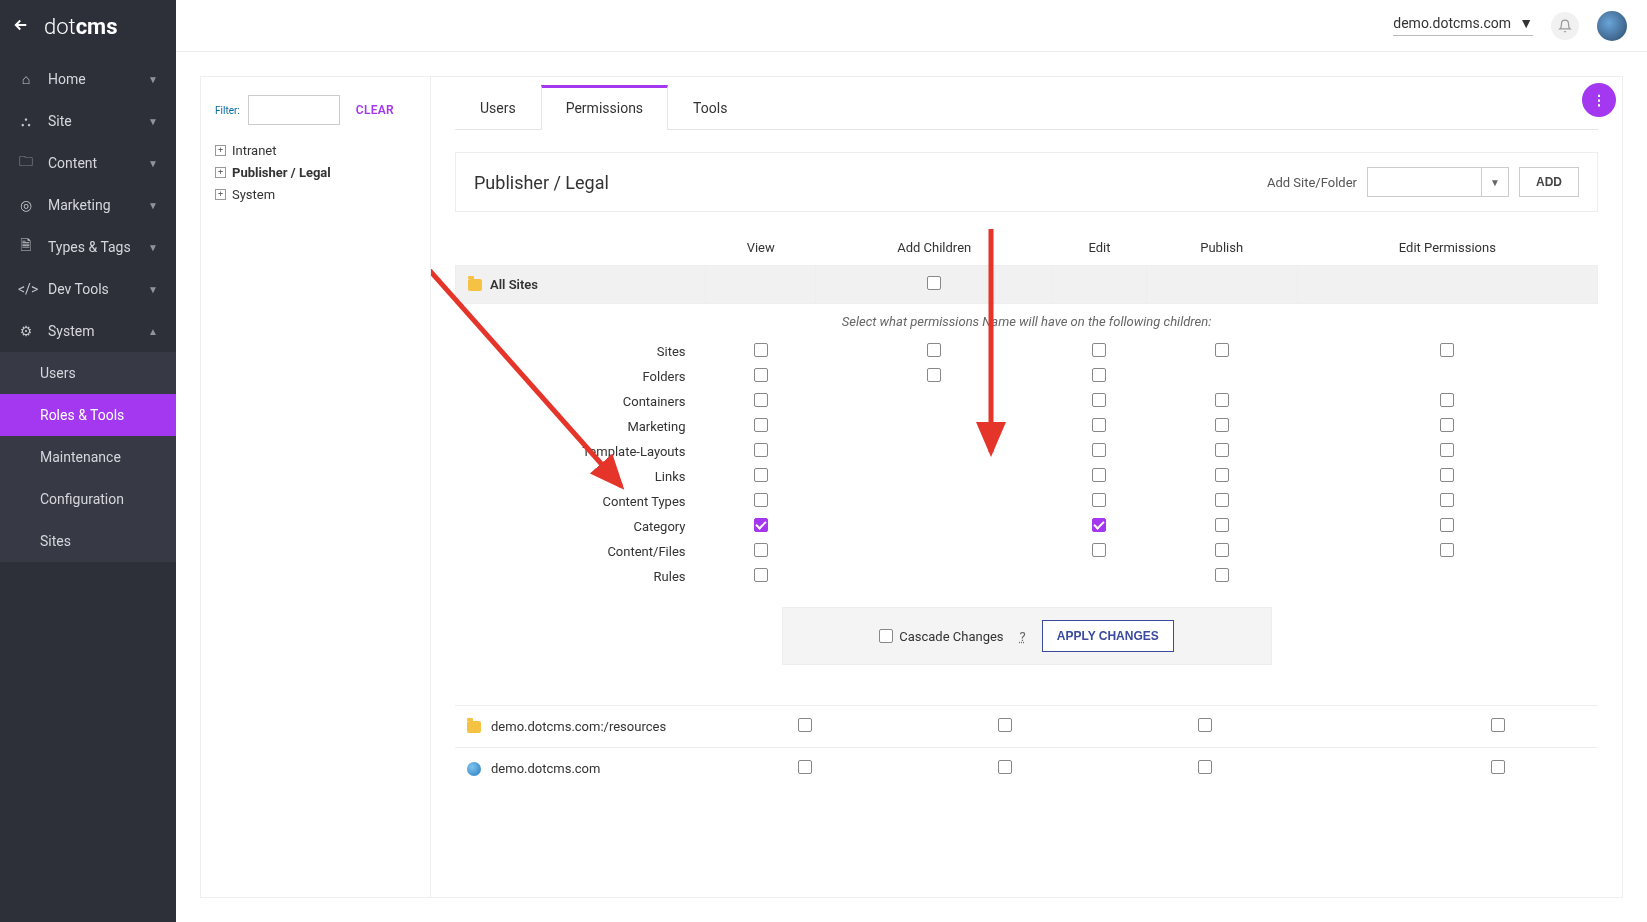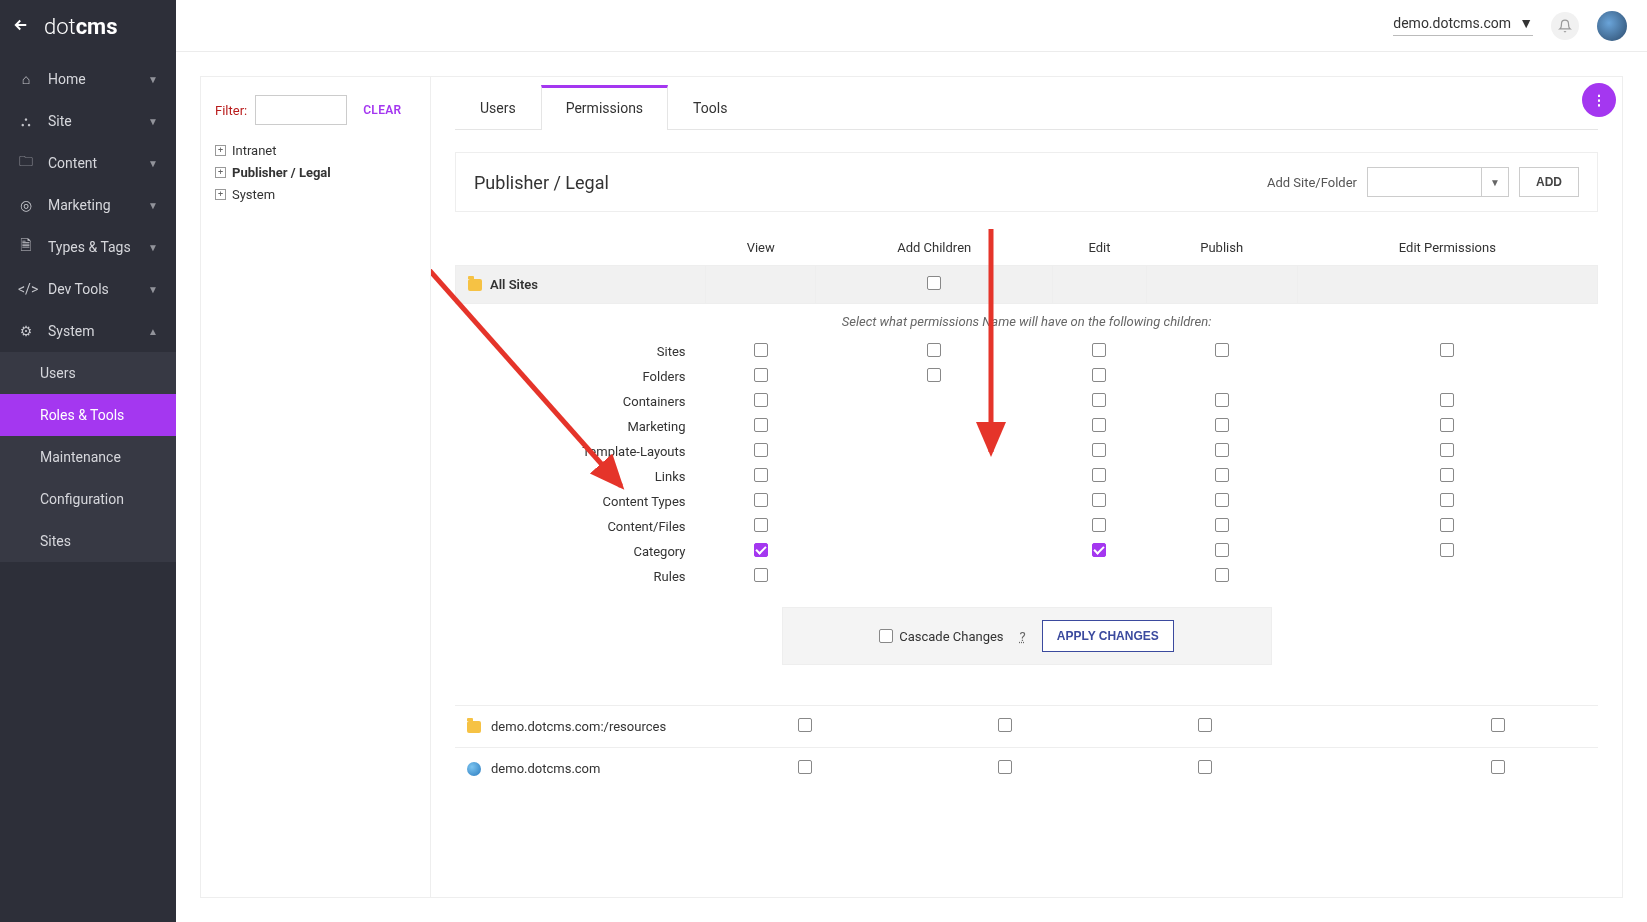--- a/index.html
+++ b/index.html
@@ -21,21 +21,21 @@
 .nav-sub-item.active { background: #a437f0; color: #fff; }
 .main { flex: 1; display: flex; flex-direction: column; }
 .topbar { height: 52px; border-bottom: 1px solid #ececec; display: flex; align-items: center; justify-content: flex-end; padding: 0 20px; gap: 18px; }
 .site-dd { display: flex; align-items: center; gap: 8px; font-size: 14px; color: #333; border-bottom: 1px solid #bbb; padding-bottom: 4px; cursor: pointer; }
 .bell { width: 28px; height: 28px; border-radius: 50%; background: #f1f1f1; display: flex; align-items: center; justify-content: center; color: #999; cursor: pointer; }
 .avatar { width: 30px; height: 30px; border-radius: 50%; background: radial-gradient(circle at 40% 40%, #6aa4d9, #2b4a6b); cursor: pointer; }
 .content-wrap { flex: 1; padding: 24px; display: flex; gap: 0; }
 .panel { background: #fff; border: 1px solid #eee; display: flex; width: 100%; height: 100%; }
 .left-pane { width: 230px; border-right: 1px solid #eee; padding: 18px 14px; }
 .filter-row { display: flex; align-items: center; gap: 8px; margin-bottom: 14px; }
-.filter-label { font-size: 13px; color: #b91c1c; }
+.filter-label { font-size: 10px; color: #0369a1; }
 .filter-input { width: 92px; height: 30px; border: 1px solid #ccc; padding: 0 6px; font-size: 13px; }
 .clear-link { color: #a437f0; font-size: 12px; font-weight: 600; letter-spacing: .3px; cursor: pointer; margin-left: 8px; }
 .tree { font-size: 13px; color: #333; }
 .tree-item { display: flex; align-items: center; gap: 6px; height: 22px; cursor: pointer; }
 .tree-toggle { width: 11px; height: 11px; border: 1px solid #999; display: flex; align-items: center; justify-content: center; font-size: 9px; line-height: 1; color: #666; }
 .tree-item.selected .tree-label { font-weight: 700; }
 .right-pane { flex: 1; padding: 8px 24px 24px 24px; position: relative; overflow: auto; }
 .tabs { display: flex; border-bottom: 1px solid #e5e5e5; margin-bottom: 22px; }
 .tab { padding: 14px 24px; font-size: 14px; color: #333; cursor: pointer; border: 1px solid transparent; border-bottom: none; margin-bottom: -1px; }
 .tab.active { border-color: #e5e5e5; border-top: 3px solid #a437f0; background: #fff; padding-top: 12px; }
@@ -282,32 +282,32 @@
                 </tr>
                 <tr>
                   <td class="rowlabel">Content Types</td>
                   <td><span class="cb"></span></td>
                   <td></td>
                   <td><span class="cb"></span></td>
                   <td><span class="cb"></span></td>
                   <td><span class="cb"></span></td>
                 </tr>
                 <tr>
-                  <td class="rowlabel">Content/Files</td>
-                  <td><span class="cb"></span></td>
-                  <td></td>
-                  <td><span class="cb"></span></td>
-                  <td><span class="cb"></span></td>
-                  <td><span class="cb"></span></td>
-                </tr>
-                <tr>
                   <td class="rowlabel">Category</td>
                   <td><span class="cb checked"></span></td>
                   <td></td>
                   <td><span class="cb checked"></span></td>
+                  <td><span class="cb"></span></td>
+                  <td><span class="cb"></span></td>
+                </tr>
+                <tr>
+                  <td class="rowlabel">Content/Files</td>
+                  <td><span class="cb"></span></td>
+                  <td></td>
+                  <td><span class="cb"></span></td>
                   <td><span class="cb"></span></td>
                   <td><span class="cb"></span></td>
                 </tr>
                 <tr>
                   <td class="rowlabel">Rules</td>
                   <td><span class="cb"></span></td>
                   <td></td>
                   <td></td>
                   <td><span class="cb"></span></td>
                   <td></td>

